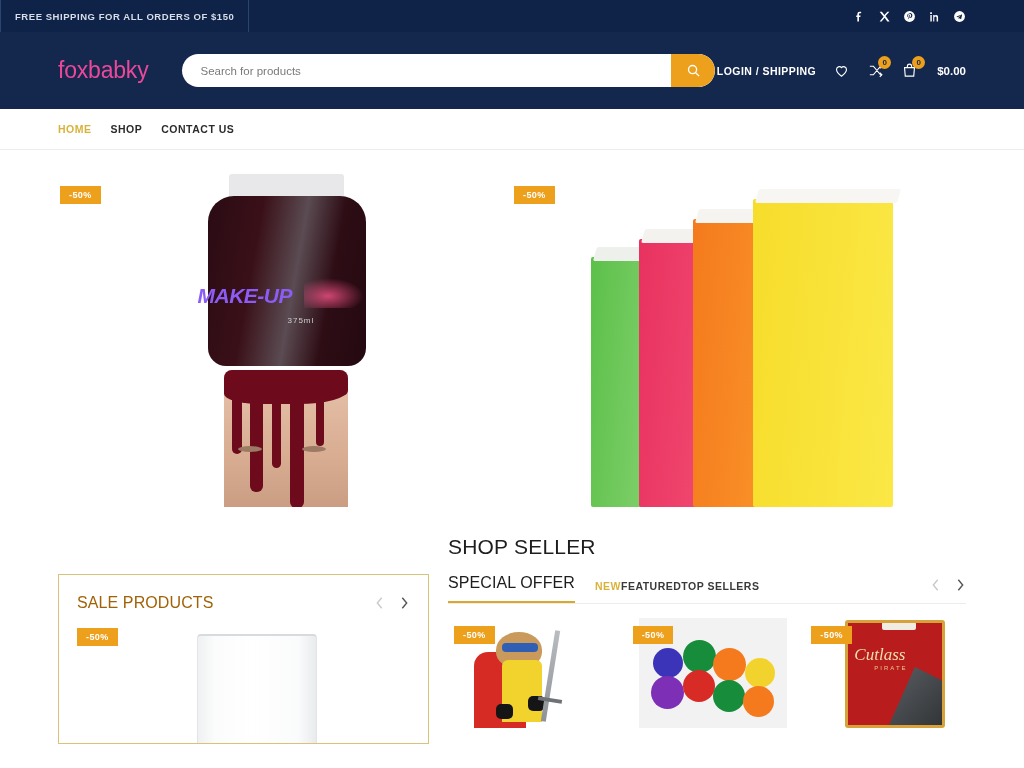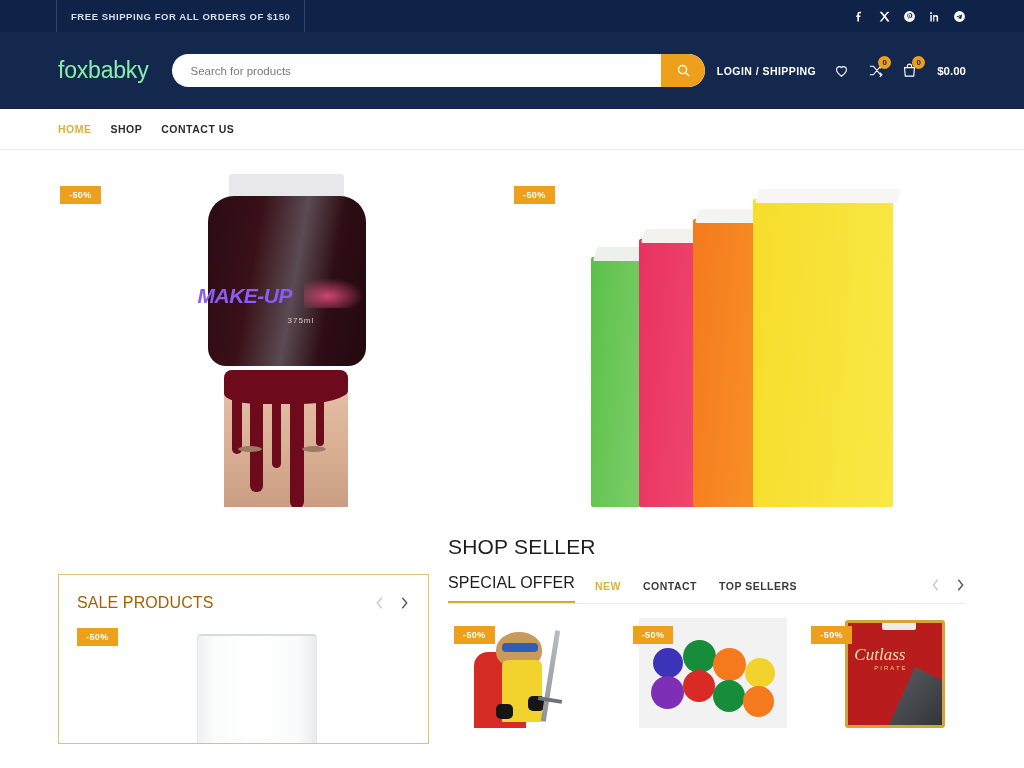--- a/index.html
+++ b/index.html
@@ -18,21 +18,20 @@
     display:flex;
     align-items:center;
     justify-content:space-between;
     padding:0 58px 0 0;
     position:relative;
   }
   .topbar-left {
     display:flex; align-items:center; height:32px;
     border-left:1px solid #2c456f;
     border-right:1px solid #2c456f;
-    margin-left:56px;
     padding:0 14px;
     height:32px;
   }
   .topbar-msg {
     color:#d8dee9;
     font-size:9.5px;
     letter-spacing:.55px;
     font-weight:700;
     white-space:nowrap;
   }
@@ -47,25 +46,25 @@
   
   .header {
     height:77px;
     background:#14274d;
     display:flex;
     align-items:center;
     padding:0 58px;
     gap:0;
   }
   .logo {
-    color:#86efac;
+    color:#ec4899;
     font-size:23px;
     font-weight:400;
     letter-spacing:-.2px;
-    margin-right:24px;
+    margin-right:34px;
     white-space:nowrap;
   }
   .searchwrap {
     display:flex;
     align-items:stretch;
     height:33px;
     background:#fff;
     border-radius:17px;
     width:533px;
     overflow:hidden;
@@ -228,21 +227,21 @@
     border-top:2px solid #d7dbde;
   }
 
   .offer-panel { flex:1; }
   .offer-head { display:flex; align-items:flex-end; gap:20px; position:relative; padding-bottom:9px; }
   .offer-title {
     font-size:16px; font-weight:400; letter-spacing:.1px; color:#1d1d1d;
     padding-bottom:9px; margin-bottom:-9px;
     border-bottom:2px solid #d9a92f;
   }
-  .offer-tabs { display:flex; gap:22px; padding-bottom:2px; }
+  .offer-tabs { display:flex; padding-bottom:2px; }
   .offer-tabs span {
     font-size:10.5px; font-weight:700; letter-spacing:.5px; color:#3a3a3a; cursor:pointer;
   }
   .offer-tabs span.active { color:#d8b33c; }
   .offer-head .arrows { margin-left:auto; padding-bottom:2px; }
   .offer-rule { height:1px; background:#ececec; margin-top:0px; }
 
   .offer-grid { display:flex; gap:18px; margin-top:14px; }
   .offer-card { flex:1; position:relative; height:110px; background:#fff; overflow:hidden; }
   .offer-card .sale-badge { top:8px; left:6px; }
@@ -428,21 +427,21 @@
       <span class="sale-badge">-50%</span>
       <div class="glass"></div>
     </div>
   </div>
 
   <div class="offer-panel">
     <div class="offer-head">
       <div class="offer-title">SPECIAL OFFER</div>
       <div class="offer-tabs">
         <span class="active">NEW</span>
-        <span>CONTACT</span>
+        <span>FEATURED</span>
         <span>TOP SELLERS</span>
       </div>
       <div class="arrows">
         <span class="arr prev">
           <svg viewBox="0 0 12 16">
               <path d="M8.5 2L3.5 8L8.5 14"></path>
             </svg>
         </span>
         <span class="arr next">
           <svg viewBox="0 0 12 16">

